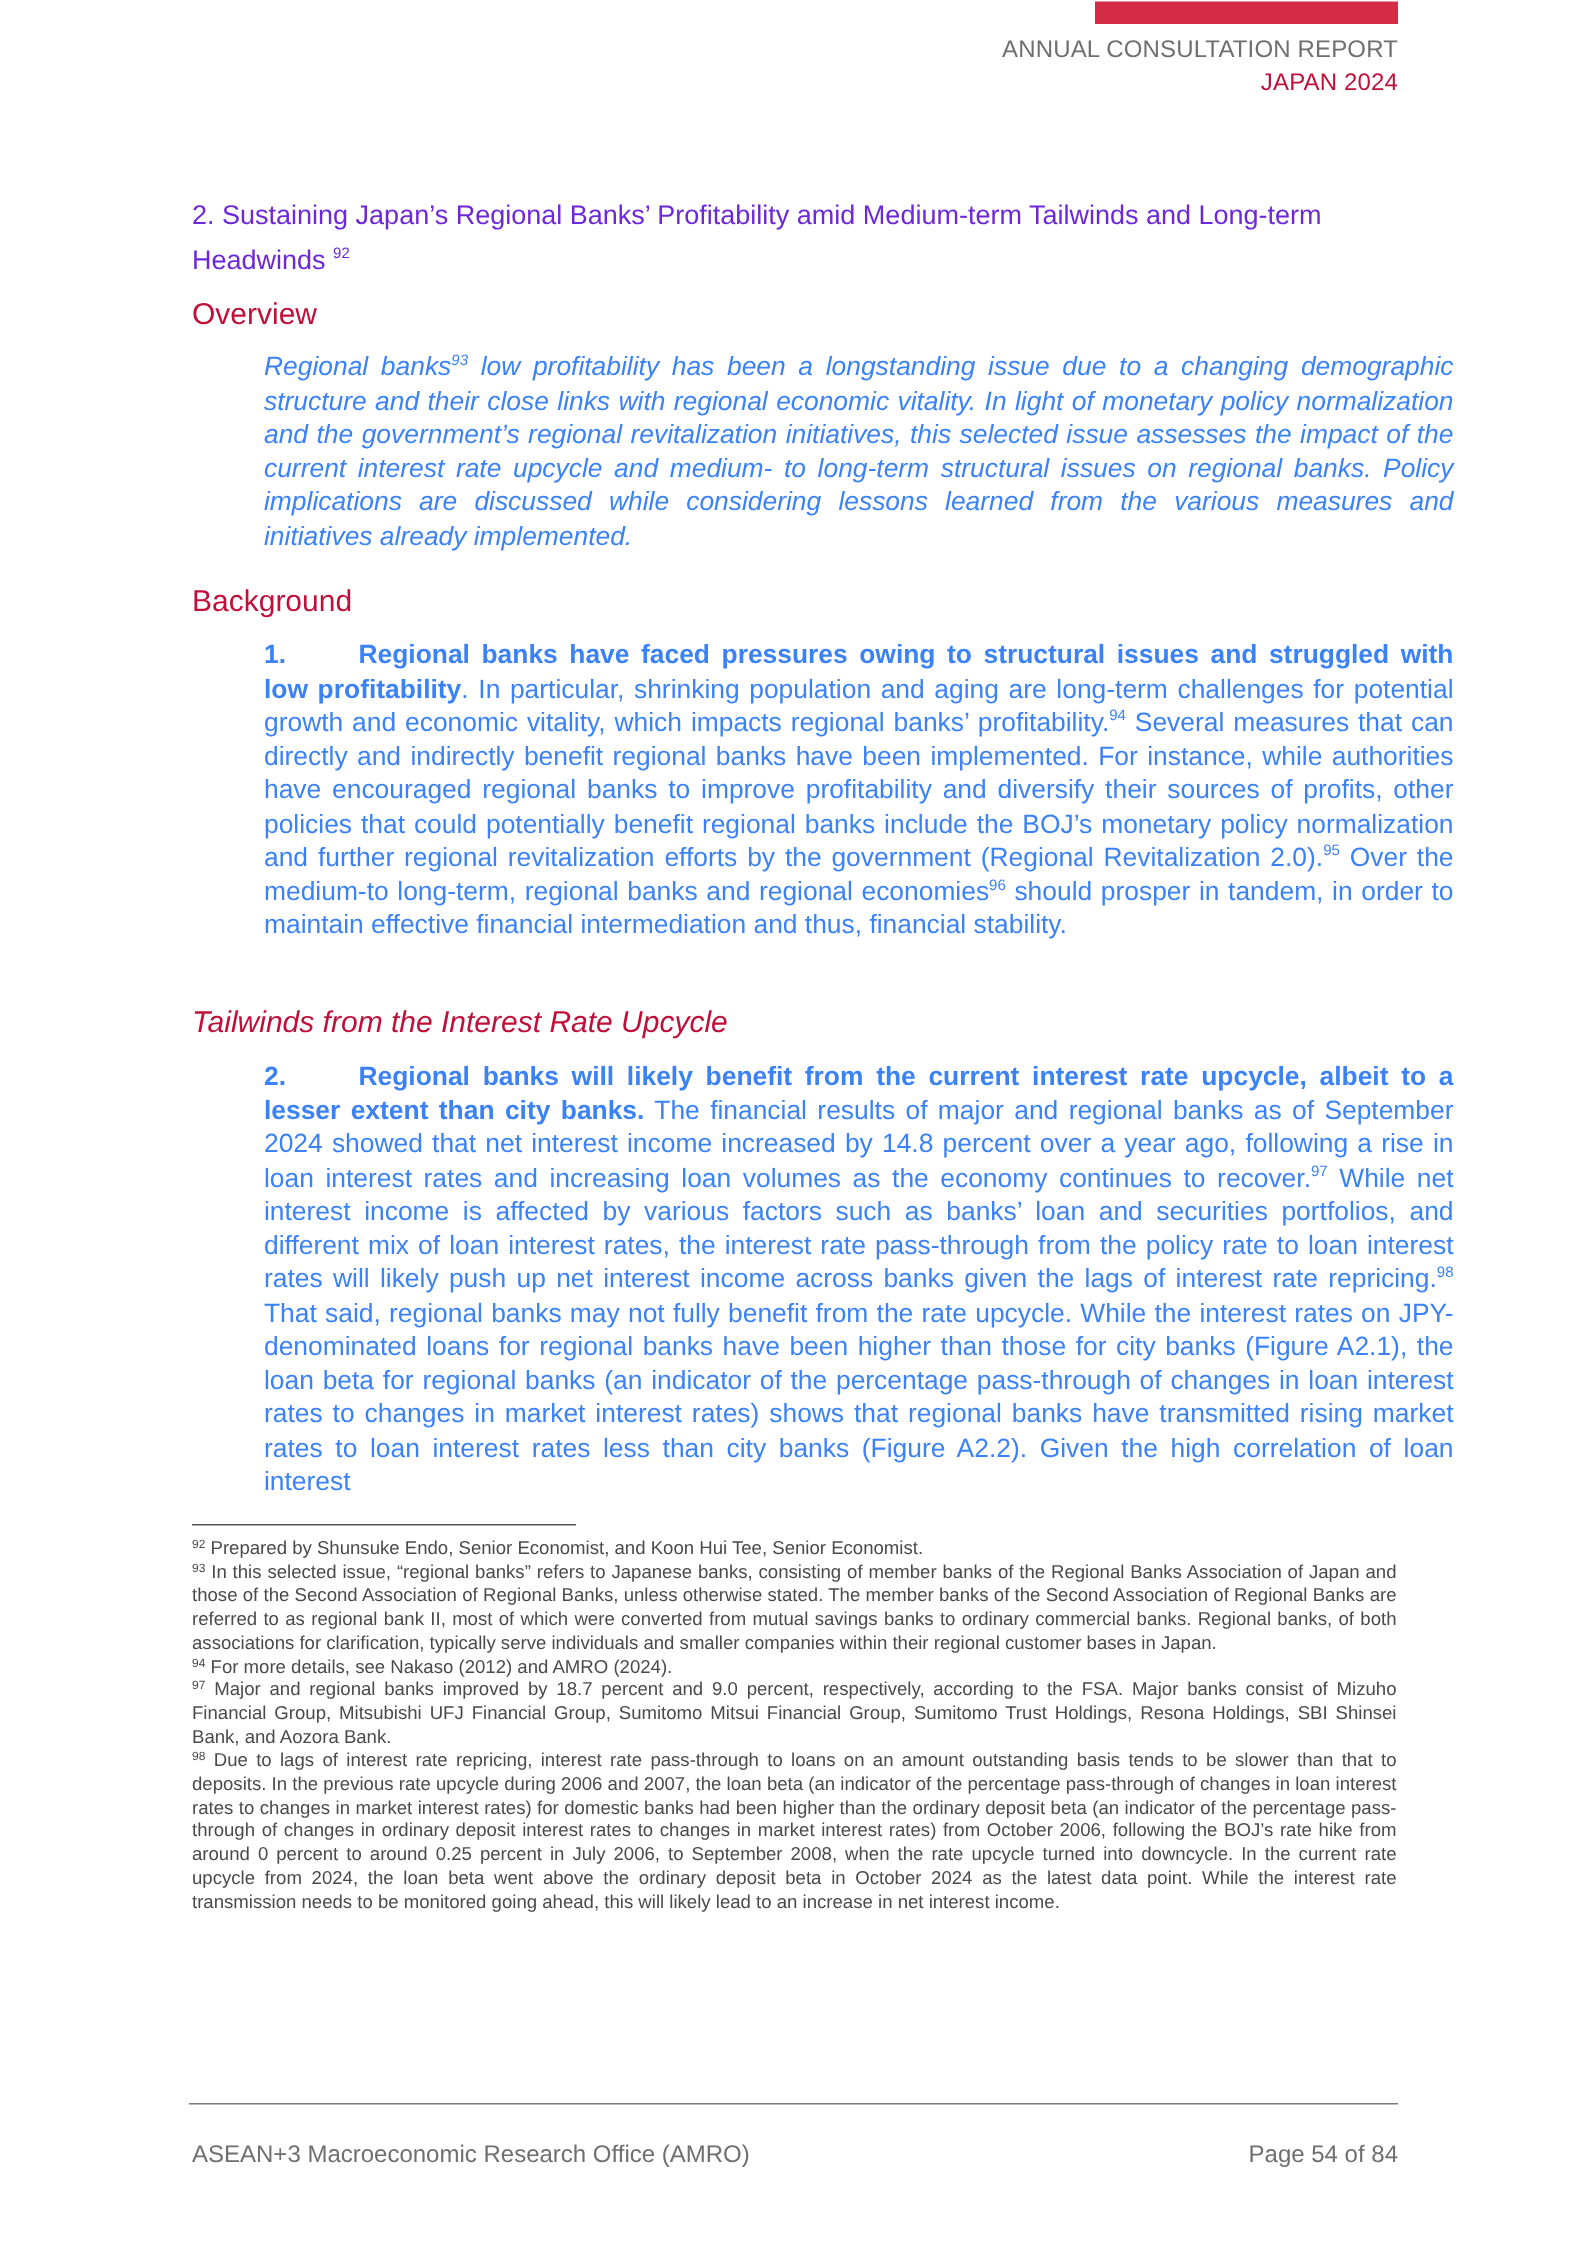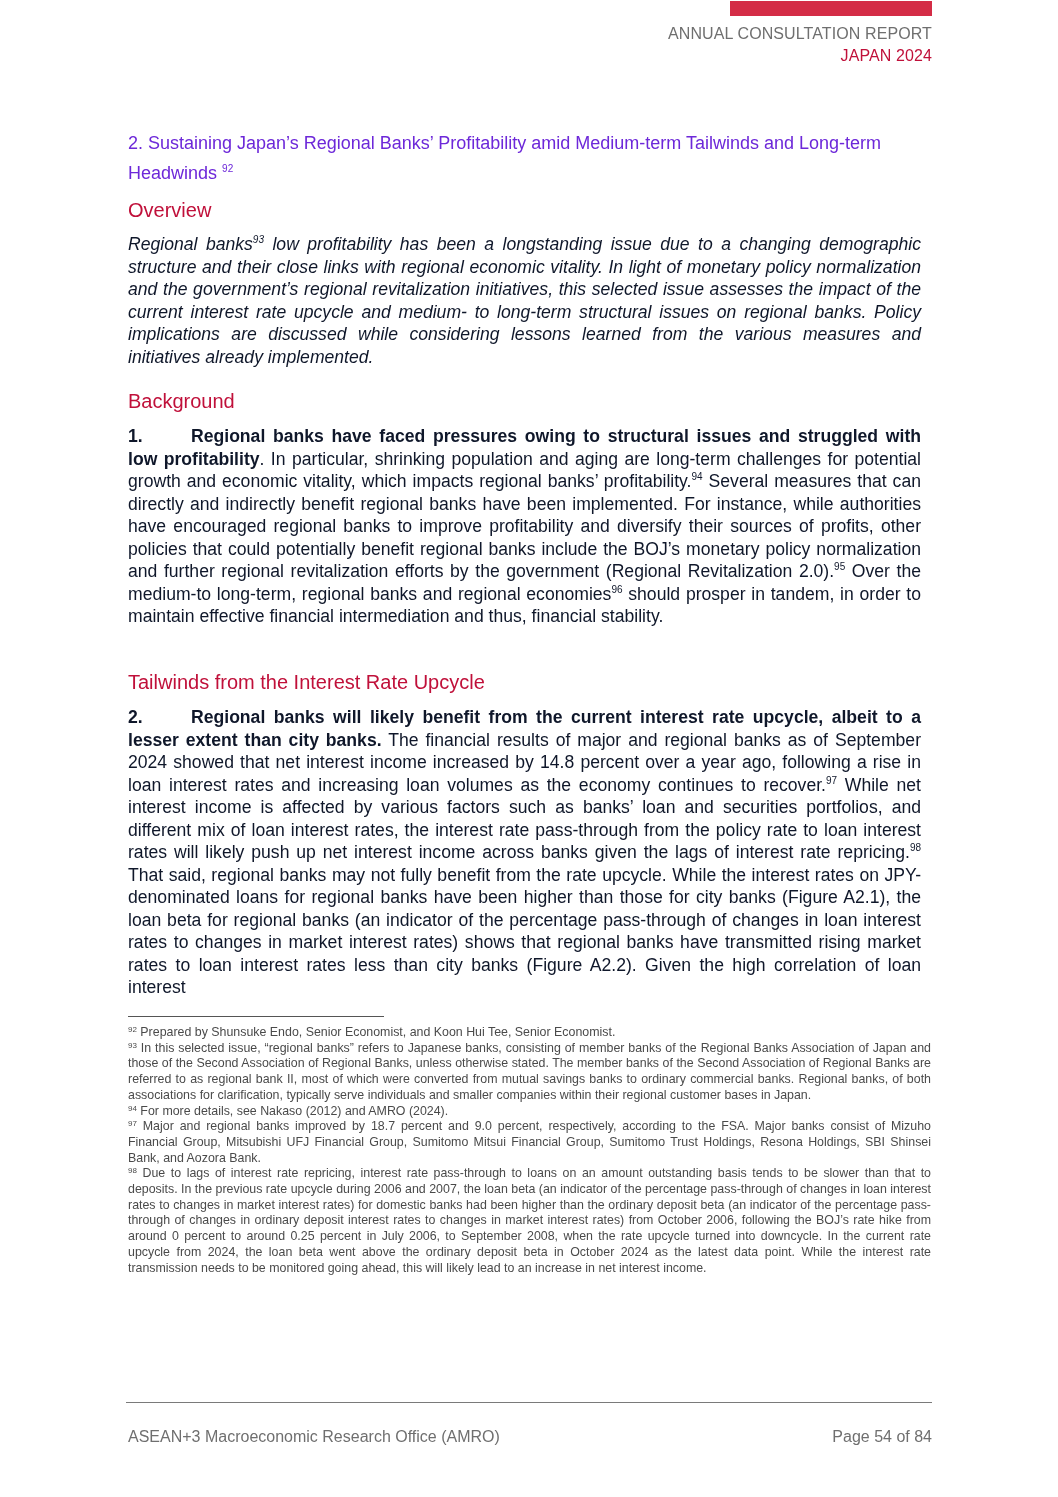--- a/index.html
+++ b/index.html
@@ -8,21 +8,21 @@
     font-family: "Liberation Sans", sans-serif; color: #1a1a1a;
   }
   .topbar { position: absolute; left: 730px; top: 1px; width: 202px; height: 15px; background: #d42c46; }
   .hdr { position: absolute; right: 126px; text-align: left; font-size: 16px; letter-spacing: 0.1px; }
   .hdr1 { top: 25px; color: #6f6f6f; }
   .hdr2 { top: 47px; color: #c0103a; }
   .content { position: absolute; left: 128px; width: 793px; }
   .section-title { top: 128px; font-size: 18px; line-height: 30px; color: #6d28d9; }
   .section-title sup, .body-text sup { font-size: 10px; vertical-align: 7px; line-height: 0; }
   .subhead { font-size: 20px; color: #c0103a; line-height: 22px; }
-  .body-text { font-size: 17.6px; line-height: 22.5px; text-align: justify; color: #0f172a; }
+  .body-text { font-size: 17.6px; line-height: 22.5px; text-align: justify; color: #3b82f6; margin-left: 48px; }
   .italic { font-style: italic; }
   .num { display: inline-block; width: 63px; font-weight: bold; }
   b { font-weight: bold; }
   .fn-rule { position: absolute; left: 128px; top: 1016px; width: 256px; height: 1px; background: #555; }
   .footnotes { position: absolute; left: 128px; top: 1025px; width: 803px; font-size: 12.4px; line-height: 15.7px; color: #4a4a4a; text-align: justify; }
   .footnotes p { margin: 0; }
   .footnotes sup { font-size: 8px; vertical-align: 4px; line-height: 0; }
   .footer-rule { position: absolute; left: 126px; top: 1402px; width: 806px; height: 1px; background: #7a7a7a; }
   .footer-left { position: absolute; left: 128px; top: 1428px; font-size: 16px; color: #6f6f6f; }
   .footer-right { position: absolute; right: 126px; top: 1428px; font-size: 16px; color: #6f6f6f; }
@@ -42,21 +42,21 @@
 <div class="content subhead" style="top:199px;">Overview</div>
 <div class="content body-text italic" style="top:233px;">
   <span>Regional banks</span><sup>93</sup><span> low profitability has been a longstanding issue due to a changing demographic structure and their close links with regional economic vitality. In light of monetary policy normalization and the government’s regional revitalization initiatives, this selected issue assesses the impact of the current interest rate upcycle and medium- to long-term structural issues on regional banks. Policy implications are discussed while considering lessons learned from the various measures and initiatives already implemented.</span>
 </div>
 
 <div class="content subhead" style="top:390px;">Background</div>
 <div class="content body-text" style="top:425px;">
   <span class="num">1.</span><b>Regional banks have faced pressures owing to structural issues and struggled with low profitability</b><span>. In particular, shrinking population and aging are long-term challenges for potential growth and economic vitality, which impacts regional banks’ profitability.</span><sup>94</sup><span> Several measures that can directly and indirectly benefit regional banks have been implemented. For instance, while authorities have encouraged regional banks to improve profitability and diversify their sources of profits, other policies that could potentially benefit regional banks include the BOJ’s monetary policy normalization and further regional revitalization efforts by the government (Regional Revitalization 2.0).</span><sup>95</sup><span> Over the medium-to long-term, regional banks and regional economies</span><sup>96</sup><span> should prosper in tandem, in order to maintain effective financial intermediation and thus, financial stability.</span>
 </div>
 
-<div class="content subhead" style="top:671px;">Tailwinds from the Interest Rate Upcycle</div>
+<div class="content subhead" style="top:671px;font-style:italic;">Tailwinds from the Interest Rate Upcycle</div>
 <div class="content body-text" style="top:706px;">
   <span class="num">2.</span><b>Regional banks will likely benefit from the current interest rate upcycle, albeit to a lesser extent than city banks.</b><span> The financial results of major and regional banks as of September 2024 showed that net interest income increased by 14.8 percent over a year ago, following a rise in loan interest rates and increasing loan volumes as the economy continues to recover.</span><sup>97</sup><span> While net interest income is affected by various factors such as banks’ loan and securities portfolios, and different mix of loan interest rates, the interest rate pass-through from the policy rate to loan interest rates will likely push up net interest income across banks given the lags of interest rate repricing.</span><sup>98</sup><span> That said, regional banks may not fully benefit from the rate upcycle. While the interest rates on JPY-denominated loans for regional banks have been higher than those for city banks (Figure A2.1), the loan beta for regional banks (an indicator of the percentage pass-through of changes in loan interest rates to changes in market interest rates) shows that regional banks have transmitted rising market rates to loan interest rates less than city banks (Figure A2.2). Given the high correlation of loan interest</span>
 </div>
 
 <div class="fn-rule"></div>
 <div class="footnotes">
   <p><sup>92</sup><span> Prepared by Shunsuke Endo, Senior Economist, and Koon Hui Tee, Senior Economist.</span></p>
   <p><sup>93</sup><span> In this selected issue, “regional banks” refers to Japanese banks, consisting of member banks of the Regional Banks Association of Japan and those of the Second Association of Regional Banks, unless otherwise stated. The member banks of the Second Association of Regional Banks are referred to as regional bank II, most of which were converted from mutual savings banks to ordinary commercial banks. Regional banks, of both associations for clarification, typically serve individuals and smaller companies within their regional customer bases in Japan.</span></p>
   <p><sup>94</sup><span> For more details, see Nakaso (2012) and AMRO (2024).</span></p>
   <p><sup>97</sup><span> Major and regional banks improved by 18.7 percent and 9.0 percent, respectively, according to the FSA. Major banks consist of Mizuho Financial Group, Mitsubishi UFJ Financial Group, Sumitomo Mitsui Financial Group, Sumitomo Trust Holdings, Resona Holdings, SBI Shinsei Bank, and Aozora Bank.</span></p>

